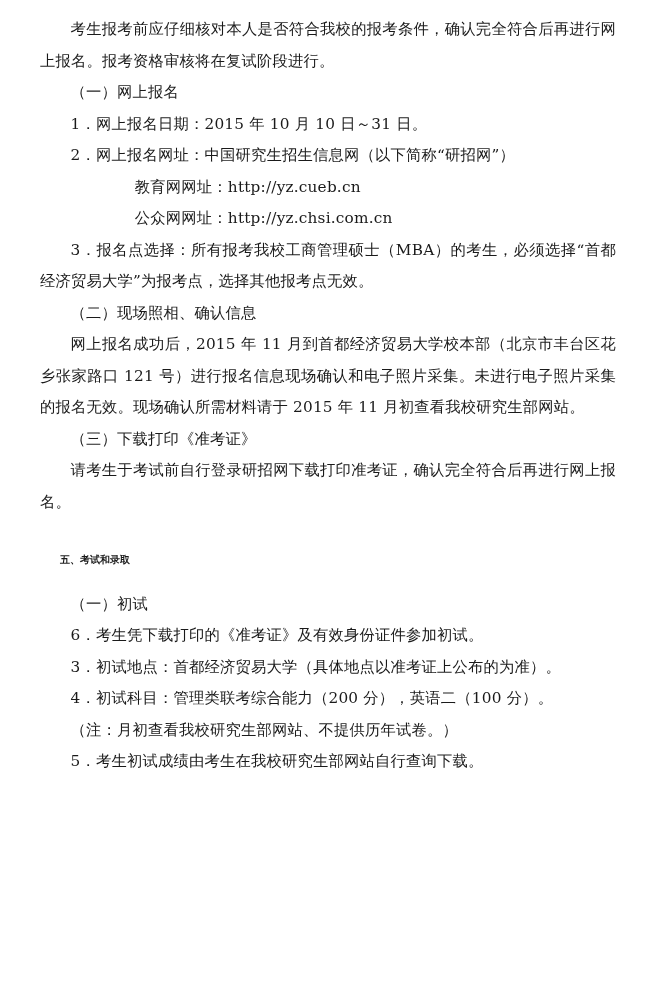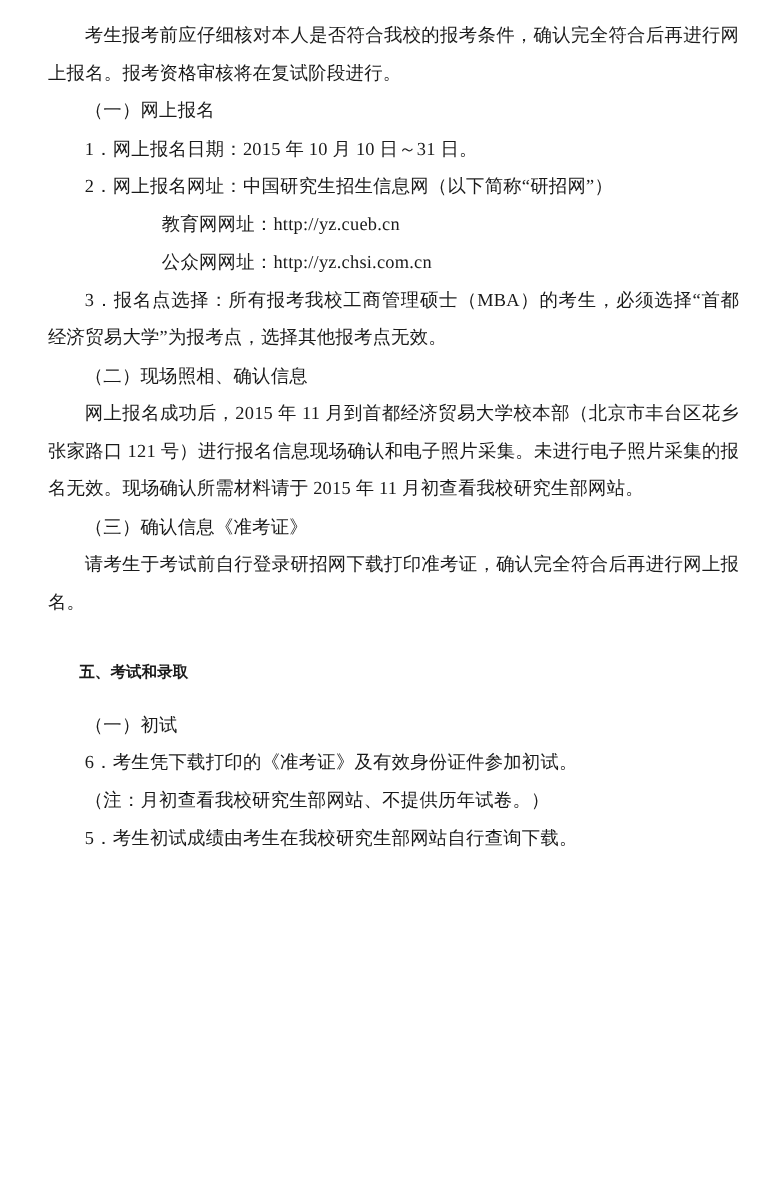--- a/index.html
+++ b/index.html
@@ -13,41 +13,40 @@
     overflow: hidden;
     font-family: "DejaVu Serif", "Liberation Serif", serif;
     color: #1a1a1a;
   }
   .page {
     position: relative;
     width: 650px;
     height: 993px;
     padding: 14px 34px 0 40px;
     box-sizing: border-box;
-    font-family: Liberation Serif, serif;
   }
   .para {
     font-size: 15.3px;
     line-height: 31.5px;
     text-align: justify;
     text-justify: inter-ideograph;
     margin: 0;
     letter-spacing: 0.2px;
   }
   .indent2 {
     text-indent: 2em;
   }
   .indent-num {
     padding-left: 2em;
   }
   .indent-deep {
     padding-left: 6.2em;
   }
   .section-title {
-    font-size: 13px;
+    font-size: 10px;
     line-height: 31.5px;
     font-weight: bold;
     padding-left: 2em;
     margin: 0;
   }
   .gap-small {
     height: 13px;
   }
   .gap-med {
     height: 26px;
@@ -60,23 +59,25 @@
   <div id="body-root">
       <p class="para indent2">考生报考前应仔细核对本人是否符合我校的报考条件，确认完全符合后再进行网上报名。报考资格审核将在复试阶段进行。</p>
       <p class="para indent2">（一）网上报名</p>
       <p class="para indent-num">1．网上报名日期：2015 年 10 月 10 日～31 日。</p>
       <p class="para indent-num">2．网上报名网址：中国研究生招生信息网（以下简称“研招网”）</p>
       <p class="para indent-deep">教育网网址：http://yz.cueb.cn</p>
       <p class="para indent-deep">公众网网址：http://yz.chsi.com.cn</p>
       <p class="para indent2">3．报名点选择：所有报考我校工商管理硕士（MBA）的考生，必须选择“首都经济贸易大学”为报考点，选择其他报考点无效。</p>
       <p class="para indent2">（二）现场照相、确认信息</p>
       <p class="para indent2">网上报名成功后，2015 年 11 月到首都经济贸易大学校本部（北京市丰台区花乡张家路口 121 号）进行报名信息现场确认和电子照片采集。未进行电子照片采集的报名无效。现场确认所需材料请于 2015 年 11 月初查看我校研究生部网站。</p>
-      <p class="para indent2">（三）确认信息《准考证》</p>
+      <p class="para indent2">（三）下载打印《准考证》</p>
       <p class="para indent2">请考生于考试前自行登录研招网下载打印准考证，确认完全符合后再进行网上报名。</p>
       <div class="gap-med"></div>
       <p class="section-title">五、考试和录取</p>
       <div class="gap-small"></div>
       <p class="para indent2">（一）初试</p>
       <p class="para indent-num">6．考生凭下载打印的《准考证》及有效身份证件参加初试。</p>
+      <p class="para indent-num">3．初试地点：首都经济贸易大学（具体地点以准考证上公布的为准）。</p>
+      <p class="para indent-num">4．初试科目：管理类联考综合能力（200 分），英语二（100 分）。</p>
       <p class="para indent2">（注：月初查看我校研究生部网站、不提供历年试卷。）</p>
       <p class="para indent-num">5．考生初试成绩由考生在我校研究生部网站自行查询下载。</p>
     </div>
 </div>
 
 </body></html>

